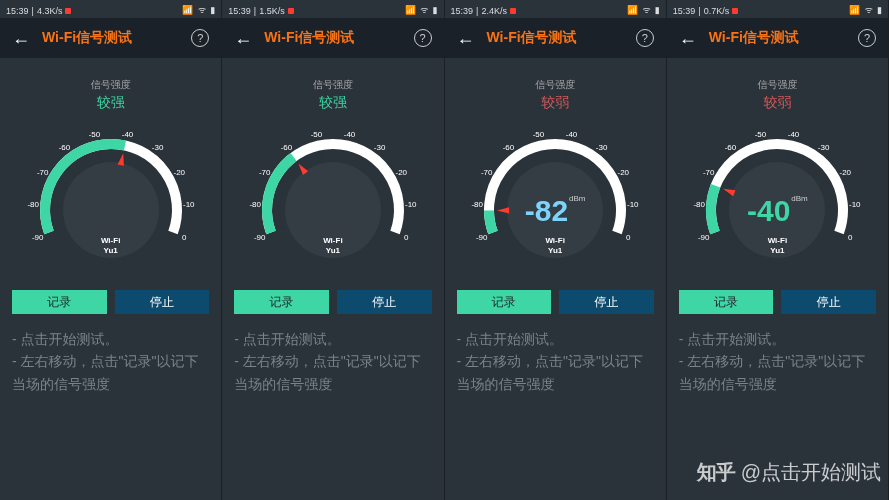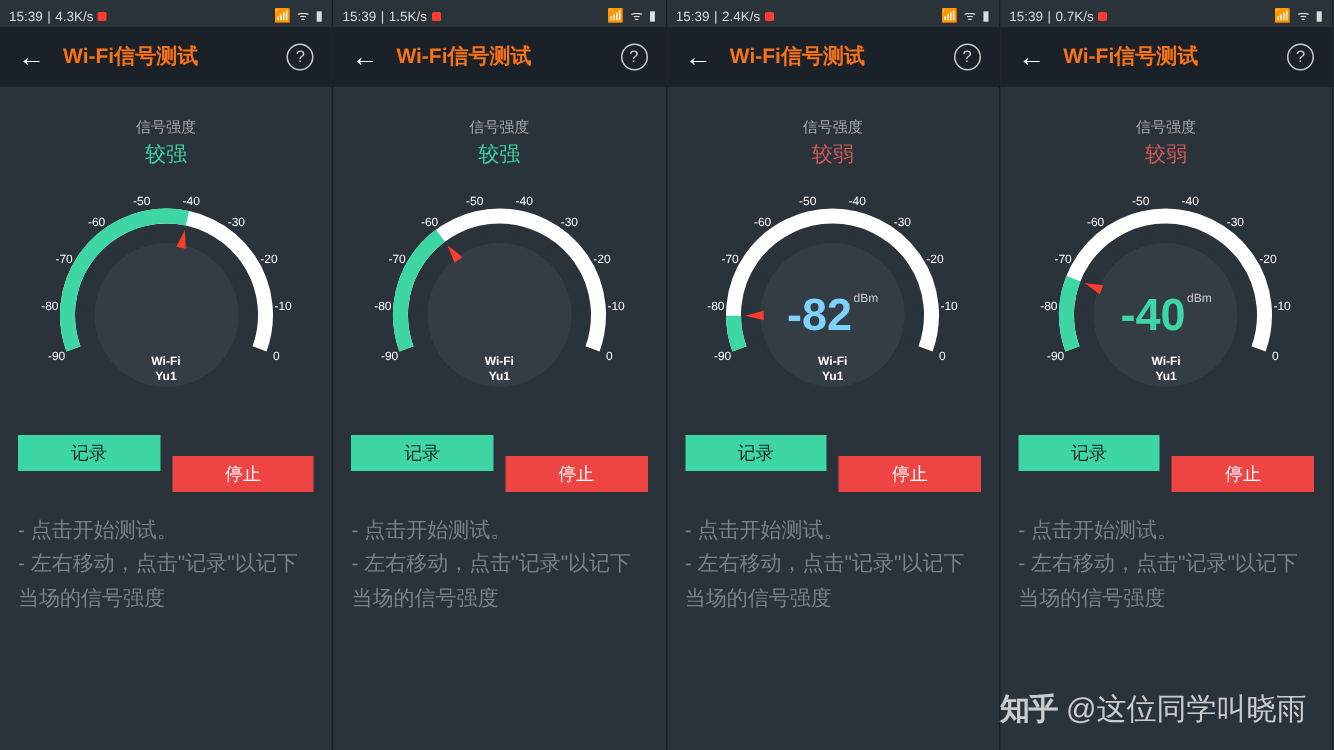--- a/index.html
+++ b/index.html
@@ -88,25 +88,25 @@
   .btn {
     flex: 1;
     height: 24px;
     border: none;
     font-size: 12px;
     font-weight: 500;
     cursor: pointer;
     display: flex; align-items: center; justify-content: center;
   }
   .btn-primary { background: #3dd6a4; color: #1a2128; }
-  .btn-secondary { background: #ef4444; color: #fff; margin-top: 14px; }
+  .btn-secondary { background: #0c4a6e; color: #fff; }
   .hints { width: 100%; color: #7a838c; font-size: 14px; line-height: 1.6; }
   .watermark {
     position: absolute;
-    bottom: 14px; right: 18px;
+    bottom: 14px; right: 8px;
     color: rgba(255,255,255,0.75);
     font-size: 20px;
     display: flex; align-items: center; gap: 6px;
     pointer-events: none;
   }
   .zhihu-logo { font-weight: 600; letter-spacing: -1px; }
   .tick-label { font-size: 8px; fill: #fff; font-weight: 500; }
 </style>
 </head>
 <body>
@@ -357,14 +357,14 @@
       </div>
       <div class="hints">
         <div>- 点击开始测试。</div>
         <div>- 左右移动，点击"记录"以记下当场的信号强度</div>
       </div>
     </div>
   </div>
 
 <div class="watermark">
   <span class="zhihu-logo">知乎</span>
-  <span>@这位同学叫晓雨</span>
+  <span>@点击开始测试</span>
 </div>
 
 </body></html>

